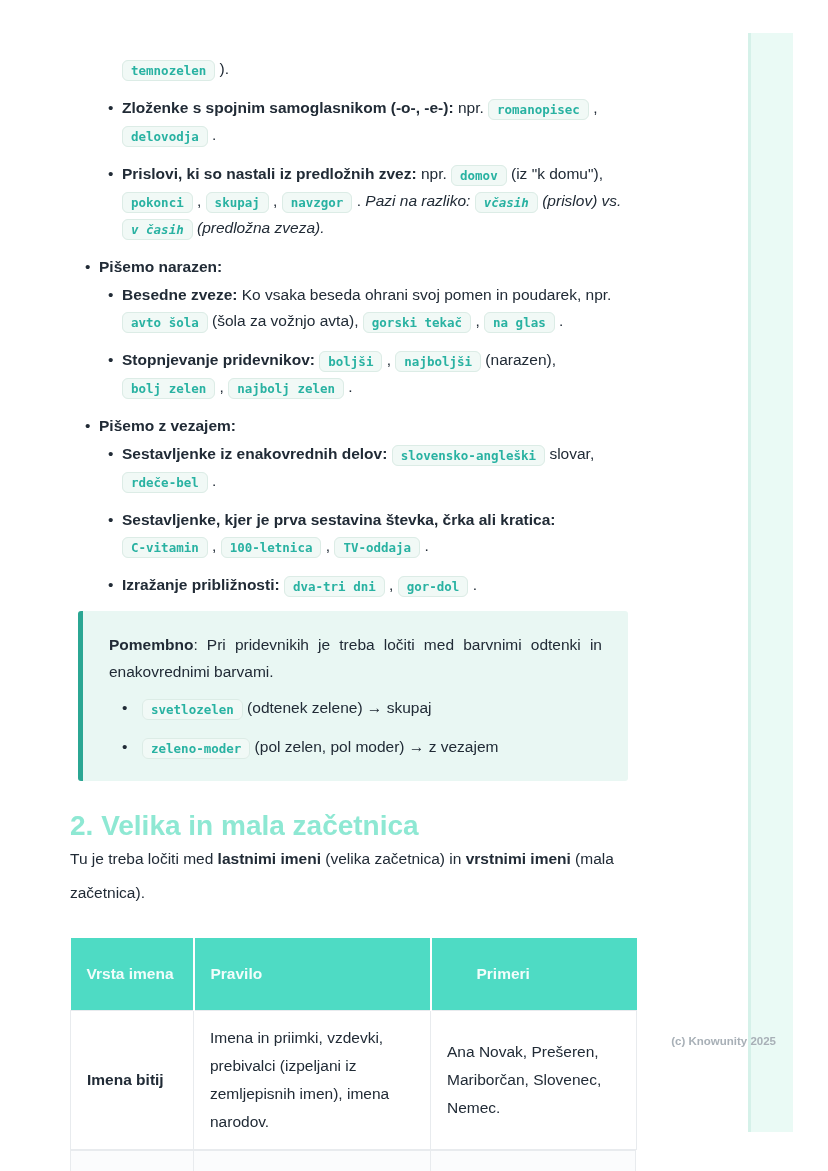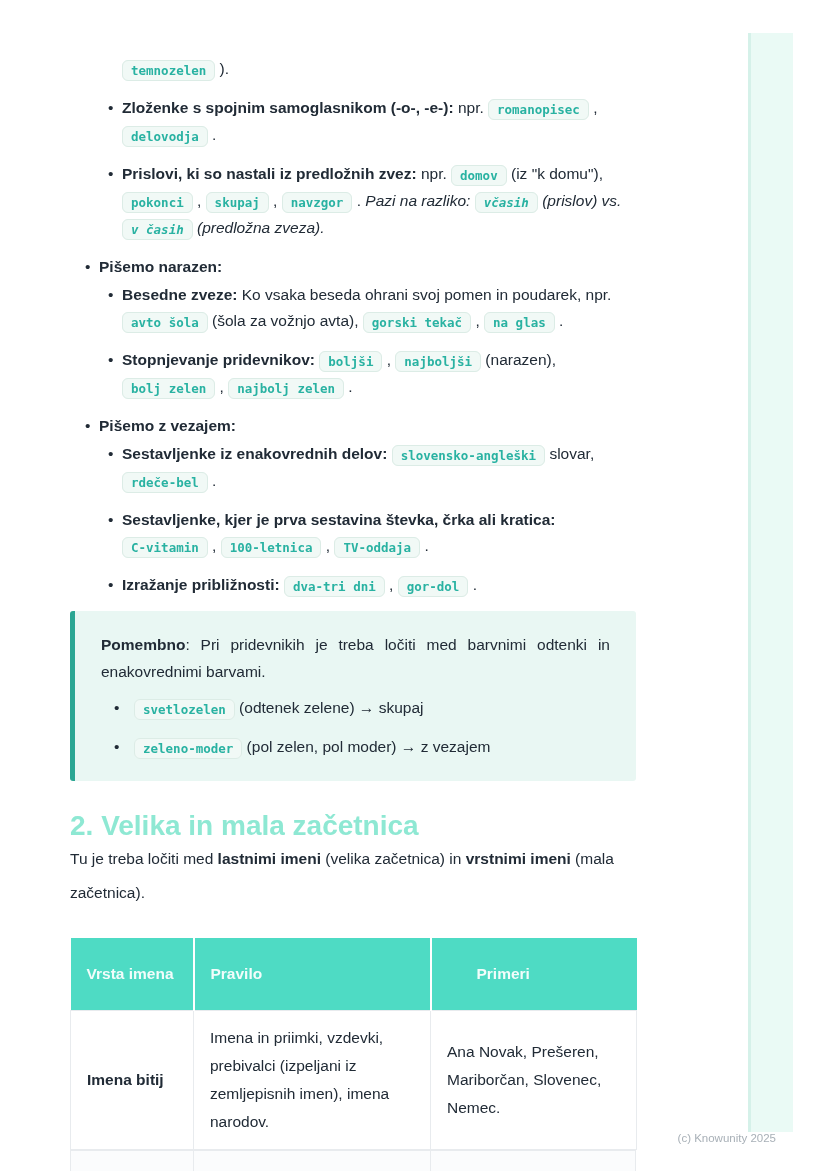--- a/index.html
+++ b/index.html
@@ -16,23 +16,24 @@
   
   #side-strip {
     position: absolute; left: 748px; top: 33px;
     width: 45px; height: 1099px;
     background: #eafaf5;
     border-left: 3px solid #d5f1e9;
   }
 
   
   #watermark {
-    position: absolute; top: 1132px; right: 52px;
+    position: absolute; top: 1035px; right: 52px;
     font-size: 11.5px; color: #a8b0b7;
     z-index: 3;
+    font-weight: bold;
   }
 
   
   #content {
     position: absolute; left: 70px; top: 32px;
     width: 566px;
     font-size: 15.5px; line-height: 26px;
     z-index: 2;
   }
 
@@ -56,21 +57,21 @@
     background: #f1f9f6;
     border: 1px solid #dcece6;
     border-radius: 6px;
     padding: 1.5px 8px 2.5px;
     white-space: nowrap;
   }
   .code.i { font-style: italic; }
 
   
   #callout {
-    margin: 10px 0 0;
+    margin: 10px 8px 0;
     background: #e9f7f3;
     border-left: 5px solid #2ba693;
     border-radius: 3px;
     padding: 20px 26px 8px 26px;
   }
   #callout-intro { margin: 0 0 10px; text-align: justify; line-height: 27px; }
   .c-li { display: flex; margin-bottom: 12px; padding-left: 13px; }
   .c-li .bullet { flex: 0 0 20px; }
 
   

